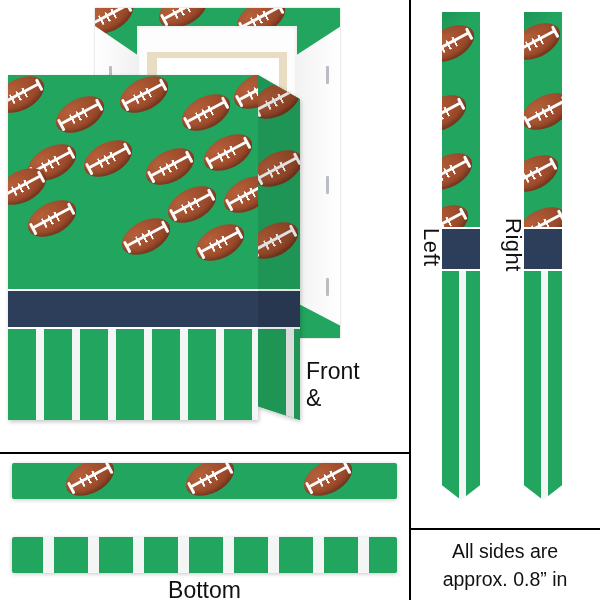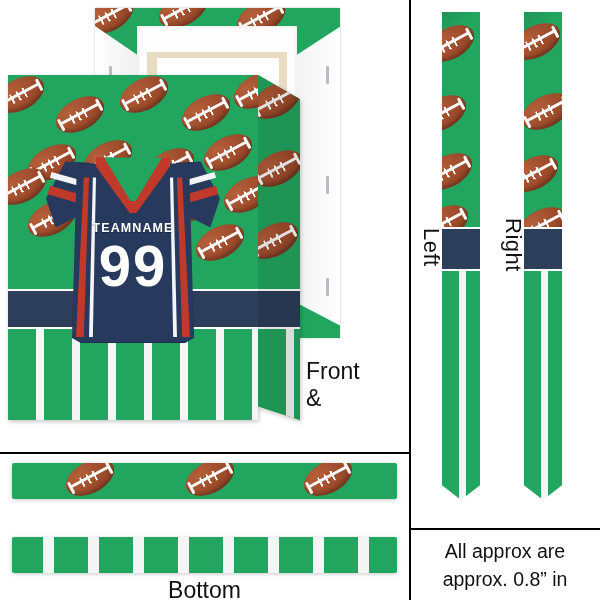--- a/index.html
+++ b/index.html
@@ -541,41 +541,20 @@
             </div>
           <div class="ball" style="left:186px; top:152px;">
               <i class="tip1"></i>
               <i class="tip2"></i>
             </div>
         </div>
 
         <div class="art-band"></div>
         <div class="art-stripes"></div>
 
-        <div class="jersey">
-          <div class="sleeve sleeve-l"></div>
-          <div class="sleeve sleeve-r"></div>
-          <div class="sleeve-white sleeve-white-l"></div>
-          <div class="sleeve-white sleeve-white-r"></div>
-          <div class="sleeve-trim sleeve-trim-l"></div>
-          <div class="sleeve-trim sleeve-trim-r"></div>
-
-          <div class="jersey-body"></div>
-
-          <div class="racer-w racer-w-l"></div>
-          <div class="racer-w racer-w-r"></div>
-          <div class="racer racer-l"></div>
-          <div class="racer racer-r"></div>
-
-          <div class="collar"></div>
-          <div class="collar-inner"></div>
-
-          <div class="teamname">TEAMNAME</div>
-          <div class="jersey-number">99</div>
-        </div>
 
       </div>
     </div>
 
     <div class="caption" id="caption-frontback">
       <div>Front</div>
       <div>&amp;</div>
     </div>
   </div>
 
@@ -655,21 +634,21 @@
       <span class="bline" style="left:211px;"></span>
       <span class="bline" style="left:256px;"></span>
       <span class="bline" style="left:301px;"></span>
       <span class="bline" style="left:346px;"></span>
     </div>
     <div class="tb-caption" id="caption-bottom">Bottom</div>
   </div>
 
   <div id="panel-note">
     <div id="note-text">
-      <div>All approx are</div>
+      <div>All sides are</div>
       <div>approx. 0.8” in</div>
     </div>
   </div>
 
   <div class="divider-v" style="left:409px; top:0;   width:2px; height:600px;"></div>
   <div class="divider-h" style="left:0;     top:452px; width:411px; height:2px;"></div>
   <div class="divider-h" style="left:409px; top:528px; width:191px; height:2px;"></div>
 
 </div>
 

